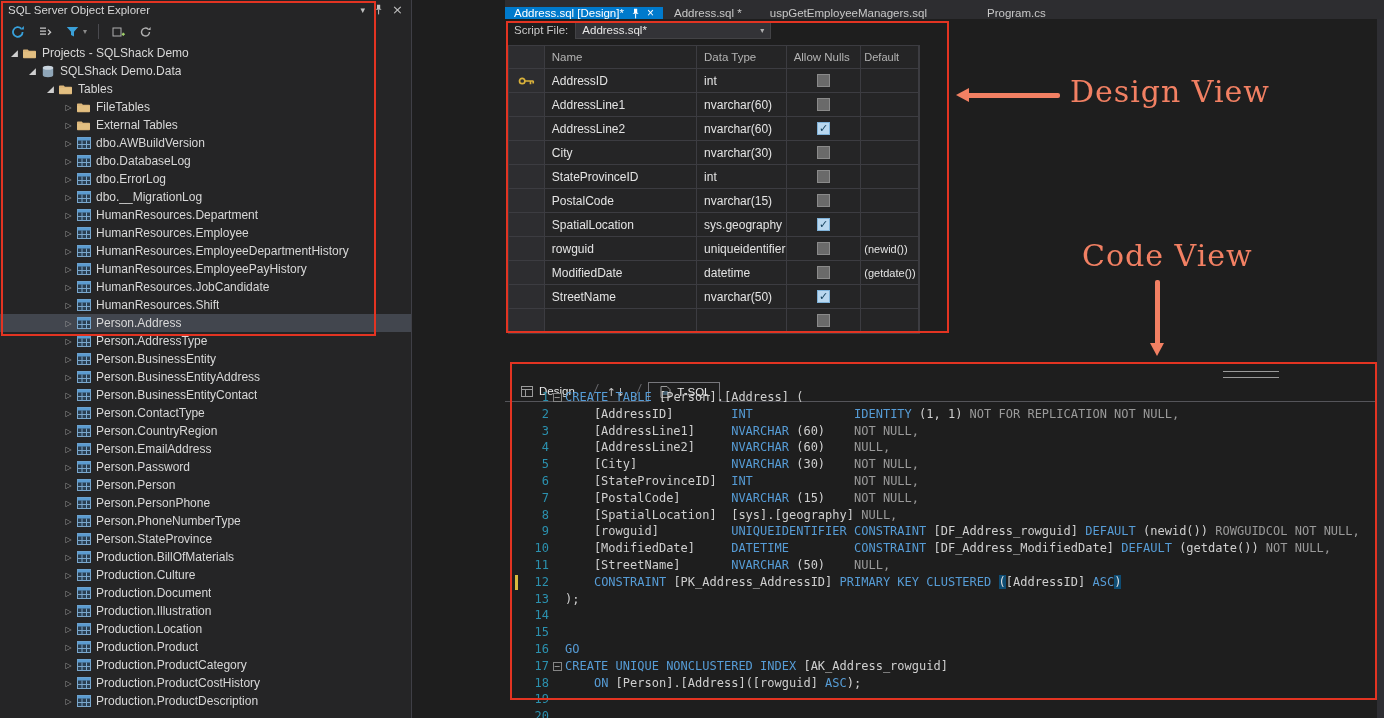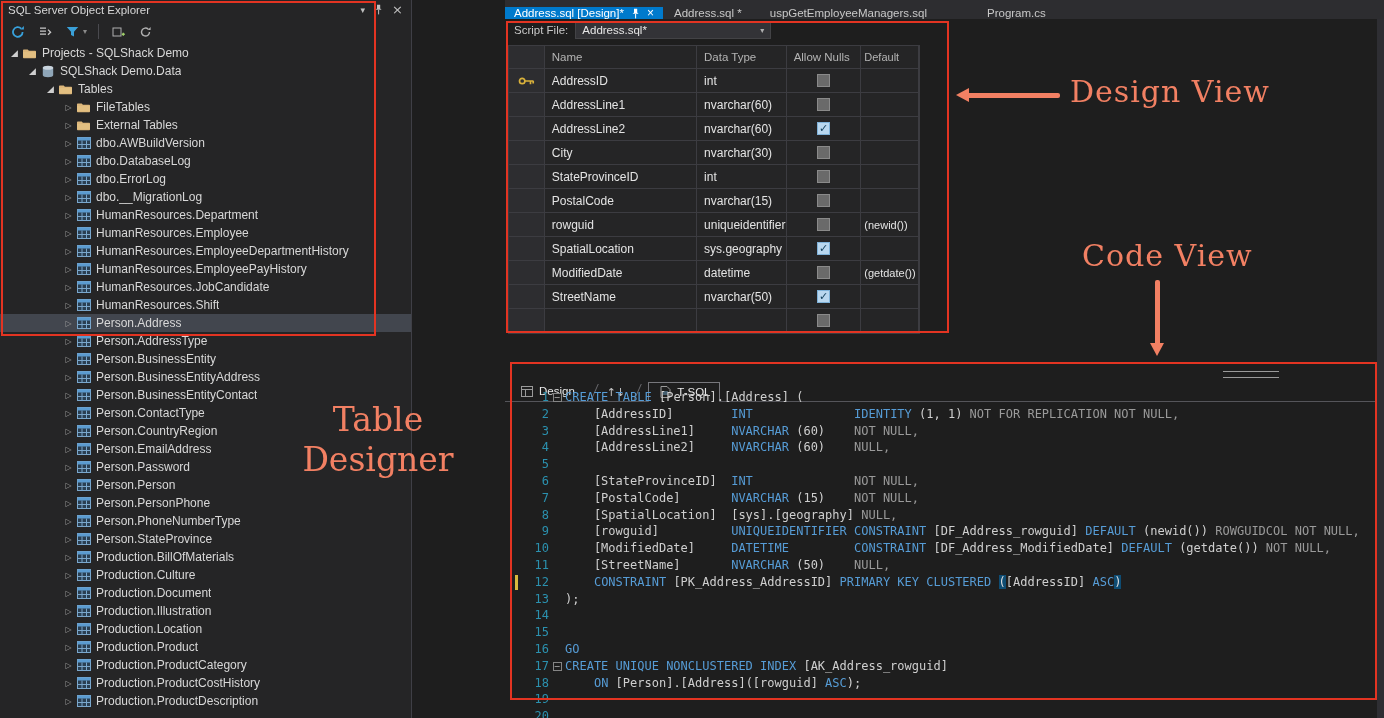--- a/index.html
+++ b/index.html
@@ -647,35 +647,35 @@
           <div class="gcell c0"></div>
           <div class="gcell c1">PostalCode</div>
           <div class="gcell c2">nvarchar(15)</div>
           <div class="gcell c3">
             <span class="cb"></span>
           </div>
           <div class="gcell c4"></div>
         </div>
         <div class="grow">
           <div class="gcell c0"></div>
+          <div class="gcell c1">SpatialLocation</div>
+          <div class="gcell c2">sys.geography</div>
+          <div class="gcell c3">
+            <span class="cb on"></span>
+          </div>
+          <div class="gcell c4"></div>
+        </div>
+        <div class="grow">
+          <div class="gcell c0"></div>
           <div class="gcell c1">rowguid</div>
           <div class="gcell c2">uniqueidentifier</div>
           <div class="gcell c3">
             <span class="cb"></span>
           </div>
           <div class="gcell c4">(newid())</div>
-        </div>
-        <div class="grow">
-          <div class="gcell c0"></div>
-          <div class="gcell c1">SpatialLocation</div>
-          <div class="gcell c2">sys.geography</div>
-          <div class="gcell c3">
-            <span class="cb on"></span>
-          </div>
-          <div class="gcell c4"></div>
         </div>
         <div class="grow">
           <div class="gcell c0"></div>
           <div class="gcell c1">ModifiedDate</div>
           <div class="gcell c2">datetime</div>
           <div class="gcell c3">
             <span class="cb"></span>
           </div>
           <div class="gcell c4">(getdate())</div>
         </div>
@@ -722,21 +722,21 @@
             </span>
           <span>T-SQL</span>
         </div>
         <div class="grip"></div>
       </div>
       <div class="code" id="code">
           <div class="cline"><span class="chg"></span><span class="lnum">1</span><span class="foldc"><span class="foldbox">−</span></span><span class="ctext"><span class="tk-kw">CREATE TABLE</span><span class="tk-id"> [Person].[Address] (</span></span></div>
           <div class="cline"><span class="chg"></span><span class="lnum">2</span><span class="foldc"></span><span class="ctext"><span class="tk-id">    [AddressID]        </span><span class="tk-kw">INT</span><span class="tk-id">              </span><span class="tk-kw">IDENTITY</span><span class="tk-id"> (1, 1) </span><span class="tk-gray">NOT FOR REPLICATION NOT NULL,</span></span></div>
           <div class="cline"><span class="chg"></span><span class="lnum">3</span><span class="foldc"></span><span class="ctext"><span class="tk-id">    [AddressLine1]     </span><span class="tk-kw">NVARCHAR</span><span class="tk-id"> (60)    </span><span class="tk-gray">NOT NULL,</span></span></div>
           <div class="cline"><span class="chg"></span><span class="lnum">4</span><span class="foldc"></span><span class="ctext"><span class="tk-id">    [AddressLine2]     </span><span class="tk-kw">NVARCHAR</span><span class="tk-id"> (60)    </span><span class="tk-gray">NULL,</span></span></div>
-          <div class="cline"><span class="chg"></span><span class="lnum">5</span><span class="foldc"></span></div>
+          <div class="cline"><span class="chg"></span><span class="lnum">5</span><span class="foldc"></span><span class="ctext"><span class="tk-id">    [City]             </span><span class="tk-kw">NVARCHAR</span><span class="tk-id"> (30)    </span><span class="tk-gray">NOT NULL,</span></span></div>
           <div class="cline"><span class="chg"></span><span class="lnum">6</span><span class="foldc"></span><span class="ctext"><span class="tk-id">    [StateProvinceID]  </span><span class="tk-kw">INT</span><span class="tk-id">              </span><span class="tk-gray">NOT NULL,</span></span></div>
           <div class="cline"><span class="chg"></span><span class="lnum">7</span><span class="foldc"></span><span class="ctext"><span class="tk-id">    [PostalCode]       </span><span class="tk-kw">NVARCHAR</span><span class="tk-id"> (15)    </span><span class="tk-gray">NOT NULL,</span></span></div>
           <div class="cline"><span class="chg"></span><span class="lnum">8</span><span class="foldc"></span><span class="ctext"><span class="tk-id">    [SpatialLocation]  [sys].[geography] </span><span class="tk-gray">NULL,</span></span></div>
           <div class="cline"><span class="chg"></span><span class="lnum">9</span><span class="foldc"></span><span class="ctext"><span class="tk-id">    [rowguid]          </span><span class="tk-kw">UNIQUEIDENTIFIER</span><span class="tk-id"> </span><span class="tk-kw">CONSTRAINT</span><span class="tk-id"> [DF_Address_rowguid] </span><span class="tk-kw">DEFAULT</span><span class="tk-id"> (newid()) </span><span class="tk-gray">ROWGUIDCOL NOT NULL,</span></span></div>
           <div class="cline"><span class="chg"></span><span class="lnum">10</span><span class="foldc"></span><span class="ctext"><span class="tk-id">    [ModifiedDate]     </span><span class="tk-kw">DATETIME</span><span class="tk-id">         </span><span class="tk-kw">CONSTRAINT</span><span class="tk-id"> [DF_Address_ModifiedDate] </span><span class="tk-kw">DEFAULT</span><span class="tk-id"> (getdate()) </span><span class="tk-gray">NOT NULL,</span></span></div>
           <div class="cline"><span class="chg"></span><span class="lnum">11</span><span class="foldc"></span><span class="ctext"><span class="tk-id">    [StreetName]       </span><span class="tk-kw">NVARCHAR</span><span class="tk-id"> (50)    </span><span class="tk-gray">NULL,</span></span></div>
           <div class="cline"><span class="chg on"></span><span class="lnum">12</span><span class="foldc"></span><span class="ctext"><span class="tk-id">    </span><span class="tk-kw">CONSTRAINT</span><span class="tk-id"> [PK_Address_AddressID] </span><span class="tk-kw">PRIMARY KEY CLUSTERED</span><span class="tk-id"> </span><span class="tk-match">(</span><span class="tk-id">[AddressID] </span><span class="tk-kw">ASC</span><span class="tk-match">)</span></span></div>
           <div class="cline"><span class="chg"></span><span class="lnum">13</span><span class="foldc"></span><span class="ctext"><span class="tk-id">);</span></span></div>
           <div class="cline"><span class="chg"></span><span class="lnum">14</span><span class="foldc"></span><span class="ctext"></span></div>
           <div class="cline"><span class="chg"></span><span class="lnum">15</span><span class="foldc"></span><span class="ctext"></span></div>
@@ -758,18 +758,14 @@
   <div class="anno" id="anno-design">Design View</div>
   <div class="arrowbox" id="arrow-design">
     <span class="a-line"></span>
       <span class="a-head"></span>
   </div>
   <div class="anno" id="anno-code">Code View</div>
   <div class="arrowbox" id="arrow-code">
     <span class="a-line"></span>
       <span class="a-head"></span>
   </div>
-  <div class="anno" id="anno-td">
-    <div>Table</div>
-    <div>Designer</div>
-  </div>
 
 </div>
 
 </body></html>

